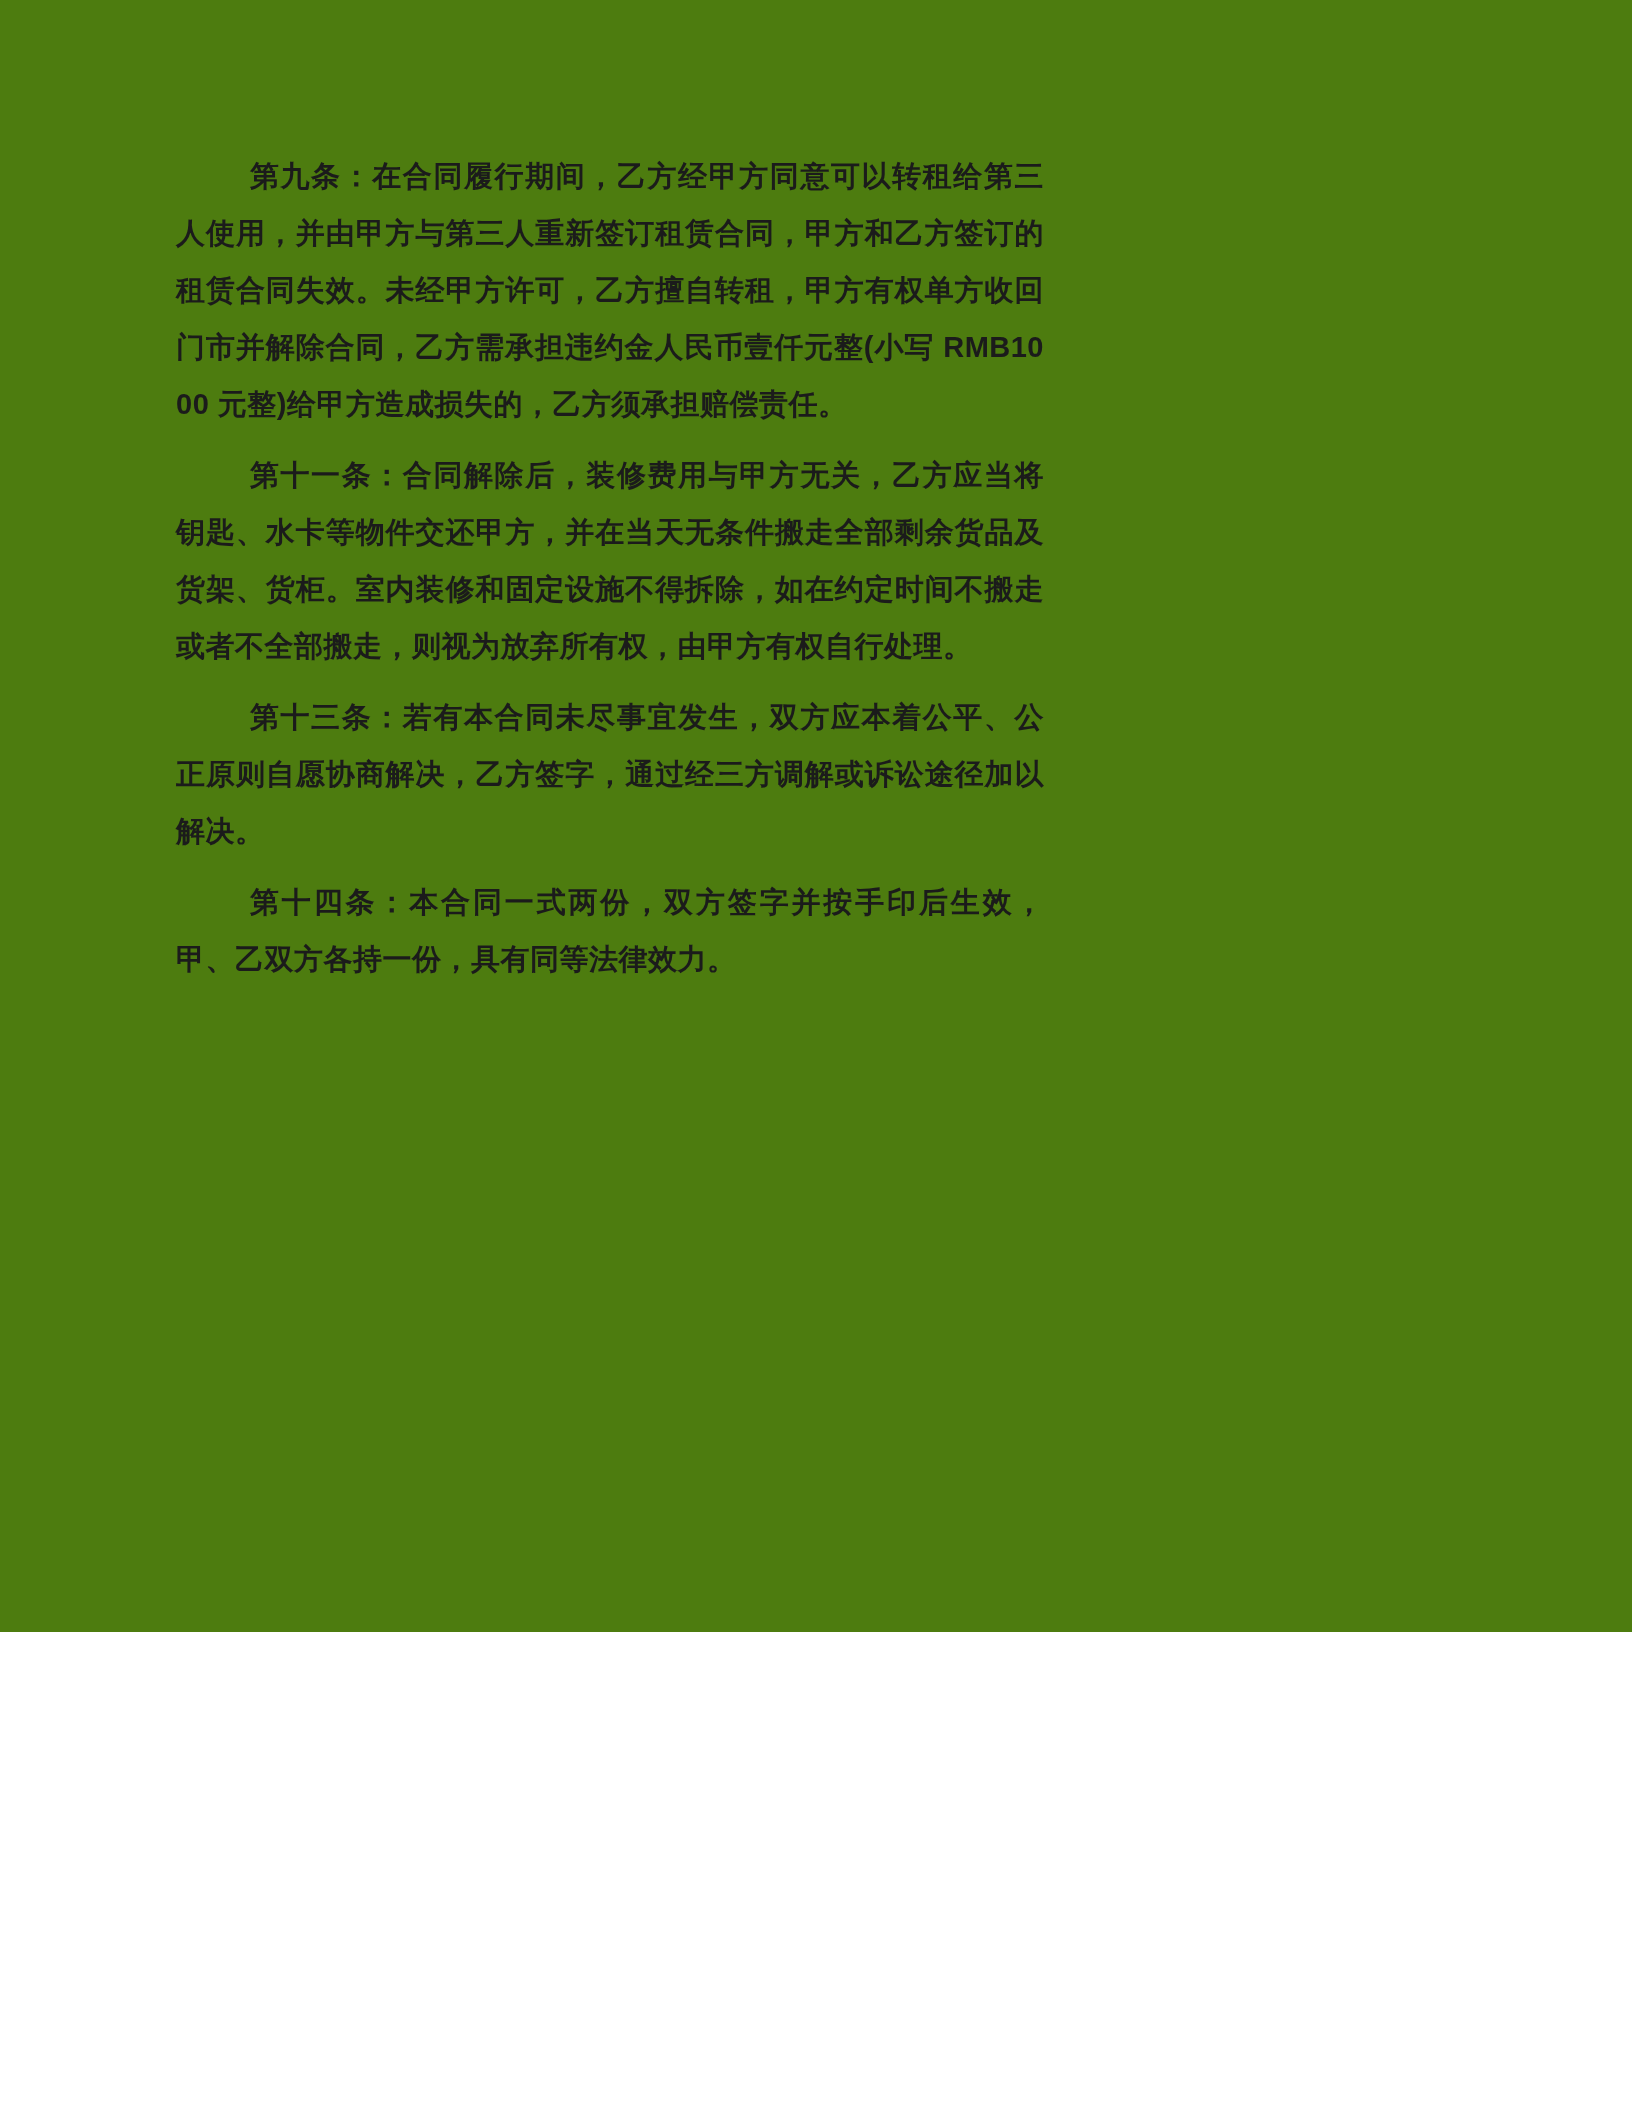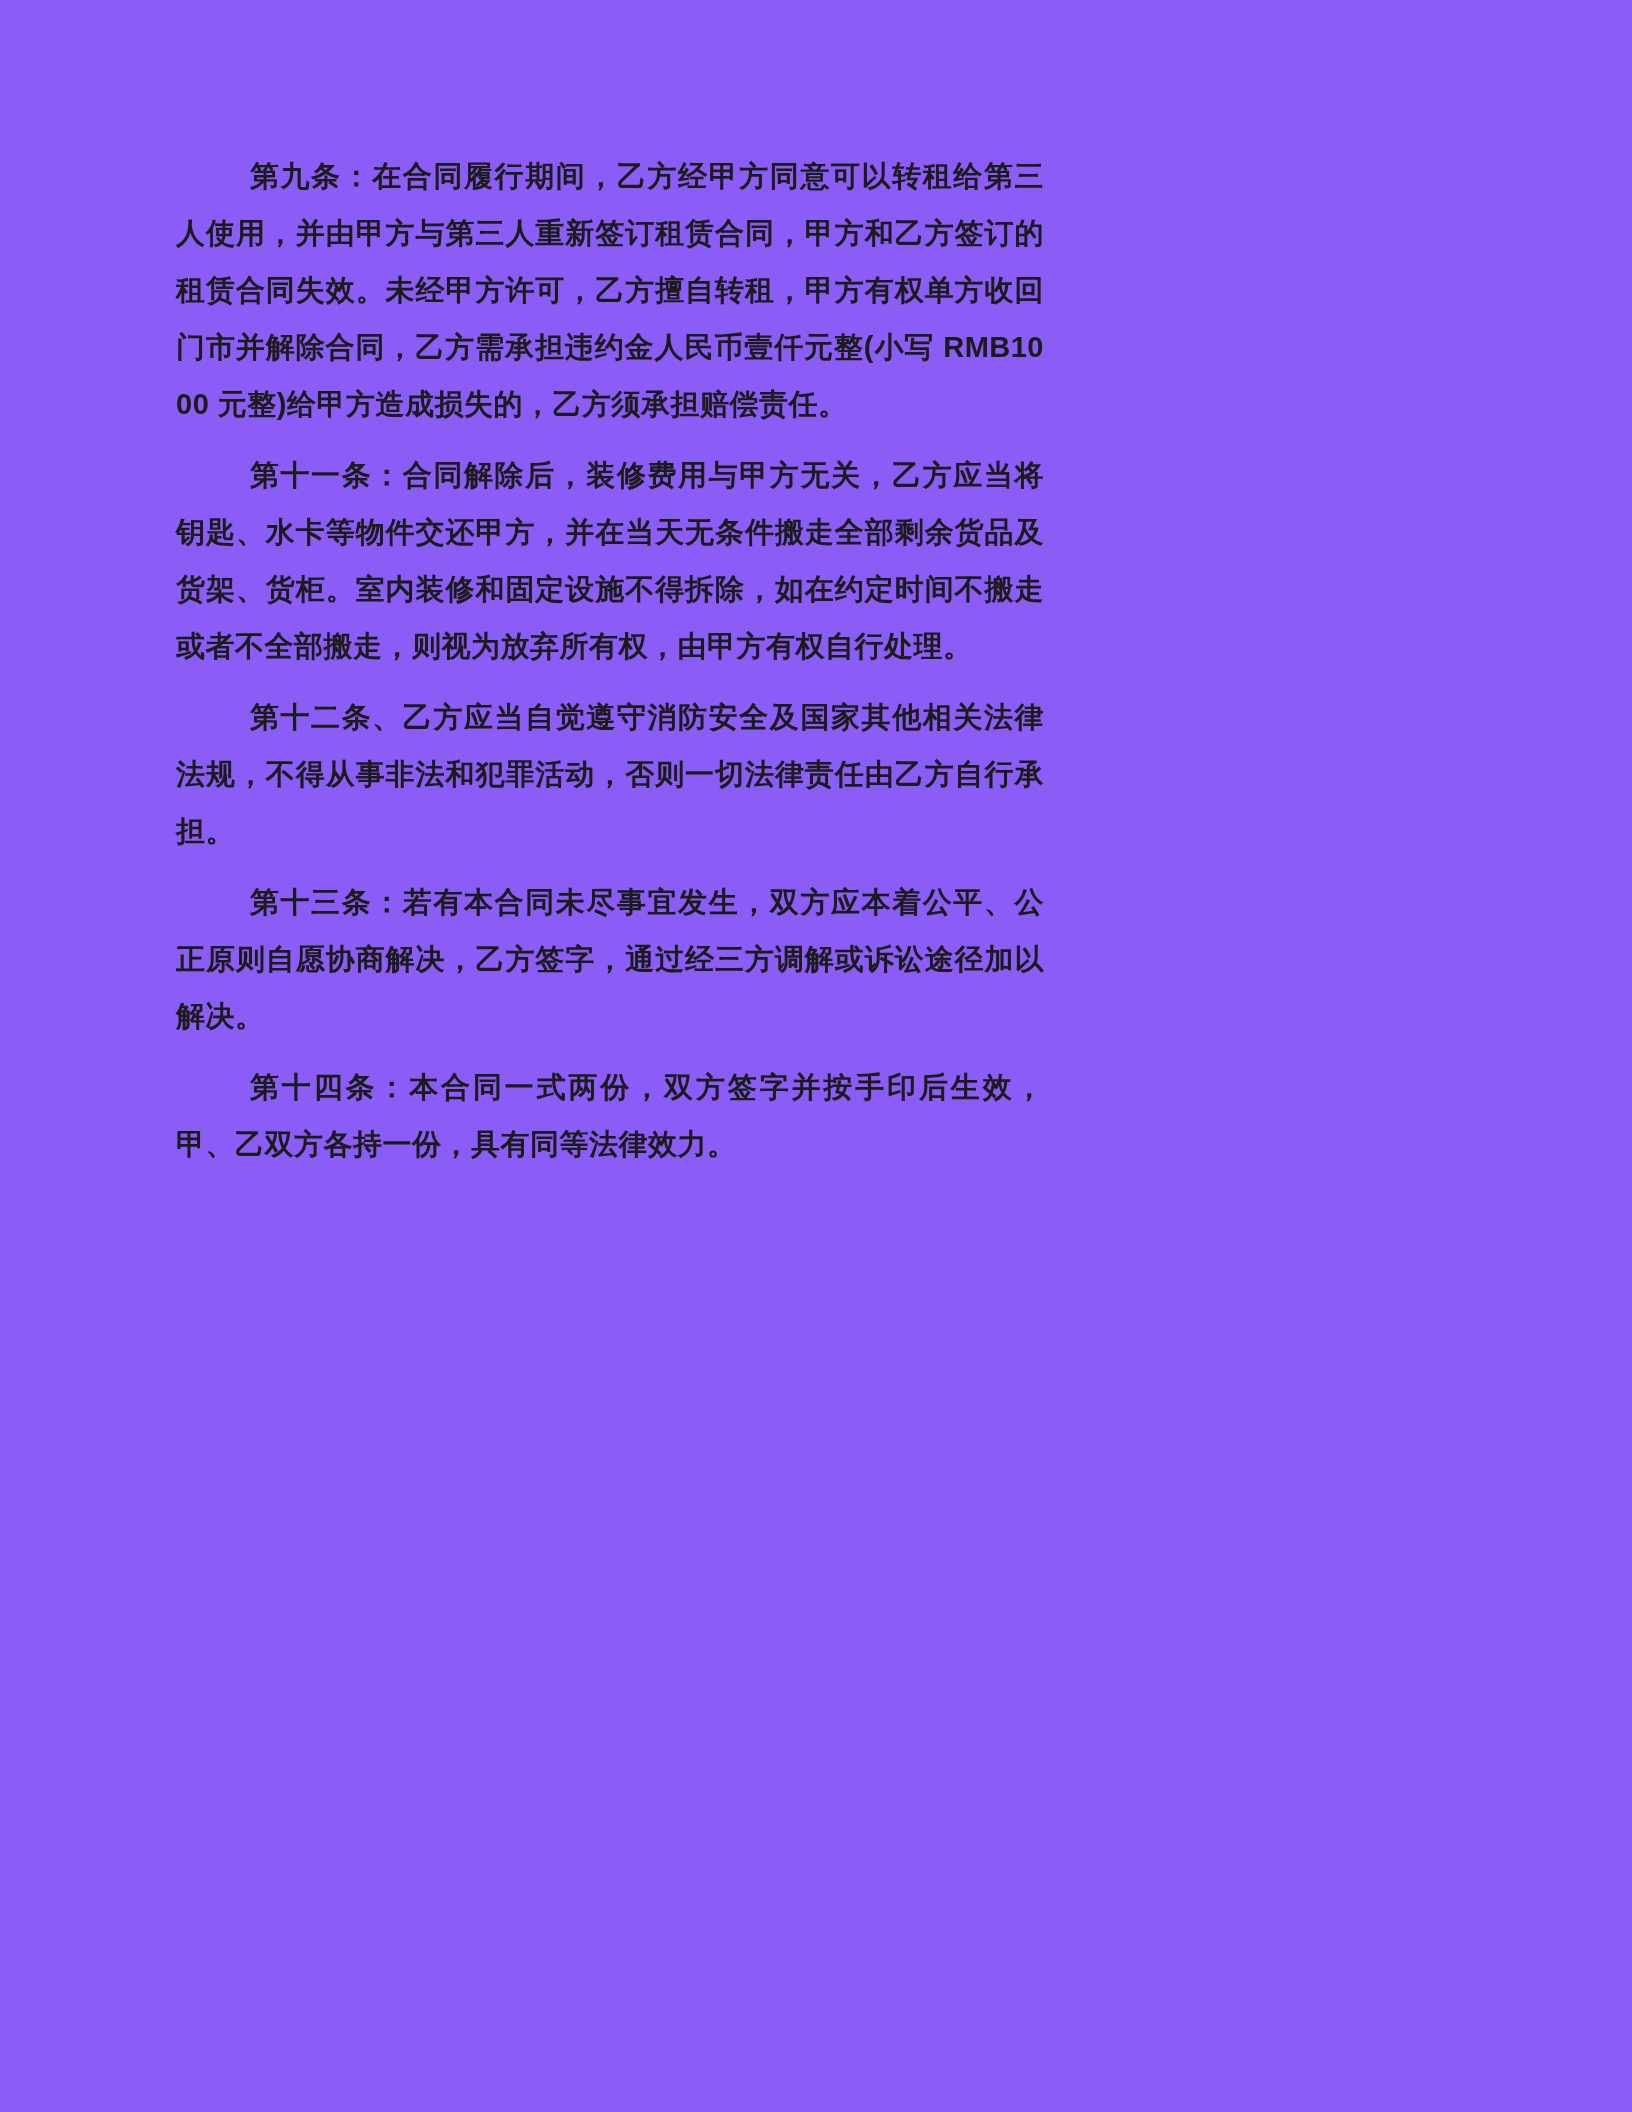--- a/index.html
+++ b/index.html
@@ -8,22 +8,22 @@
     padding: 0;
     background: #ffffff;
   }
   body {
     width: 1632px;
     height: 2112px;
     overflow: hidden;
   }
   .page {
     width: 1632px;
-    height: 2112px;
-    background: #8b5cf6;
+    height: 1632px;
+    background: #4d7c0f;
     padding: 148px 0 0 176px;
     position: relative;
   }
   .content {
     width: 868px;
   }
   .para {
     font-family: "Liberation Sans", "DejaVu Sans", sans-serif;
     font-weight: 700;
     font-size: 29px;
@@ -39,17 +39,16 @@
     text-align: left;
   }
 </style>
 </head>
 <body>
 
 <div class="page">
   <div class="content">
     <p class="para">第九条：在合同履行期间，乙方经甲方同意可以转租给第三人使用，并由甲方与第三人重新签订租赁合同，甲方和乙方签订的租赁合同失效。未经甲方许可，乙方擅自转租，甲方有权单方收回门市并解除合同，乙方需承担违约金人民币壹仟元整(小写 RMB1000 元整)给甲方造成损失的，乙方须承担赔偿责任。</p>
     <p class="para">第十一条：合同解除后，装修费用与甲方无关，乙方应当将钥匙、水卡等物件交还甲方，并在当天无条件搬走全部剩余货品及货架、货柜。室内装修和固定设施不得拆除，如在约定时间不搬走或者不全部搬走，则视为放弃所有权，由甲方有权自行处理。</p>
-    <p class="para">第十二条、乙方应当自觉遵守消防安全及国家其他相关法律法规，不得从事非法和犯罪活动，否则一切法律责任由乙方自行承担。</p>
     <p class="para">第十三条：若有本合同未尽事宜发生，双方应本着公平、公正原则自愿协商解决，乙方签字，通过经三方调解或诉讼途径加以解决。</p>
     <p class="para">第十四条：本合同一式两份，双方签字并按手印后生效，甲、乙双方各持一份，具有同等法律效力。</p>
   </div>
 </div>
 
 </body></html>

